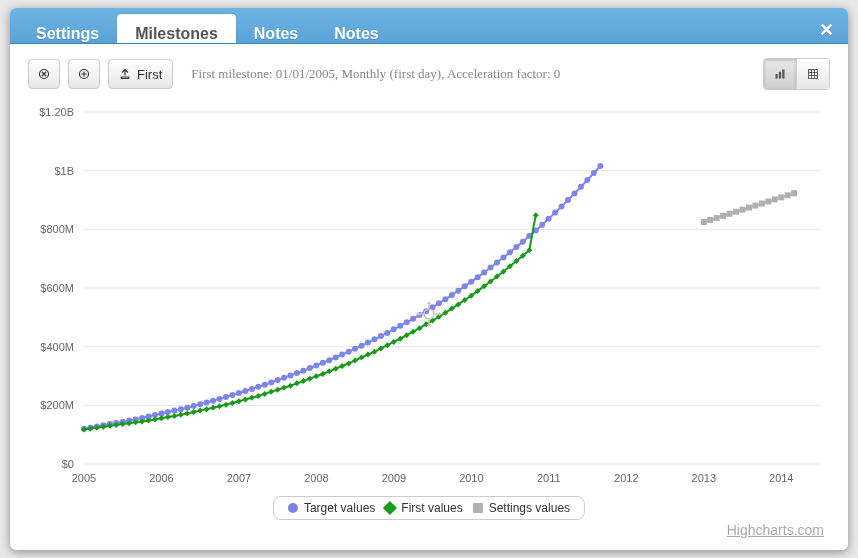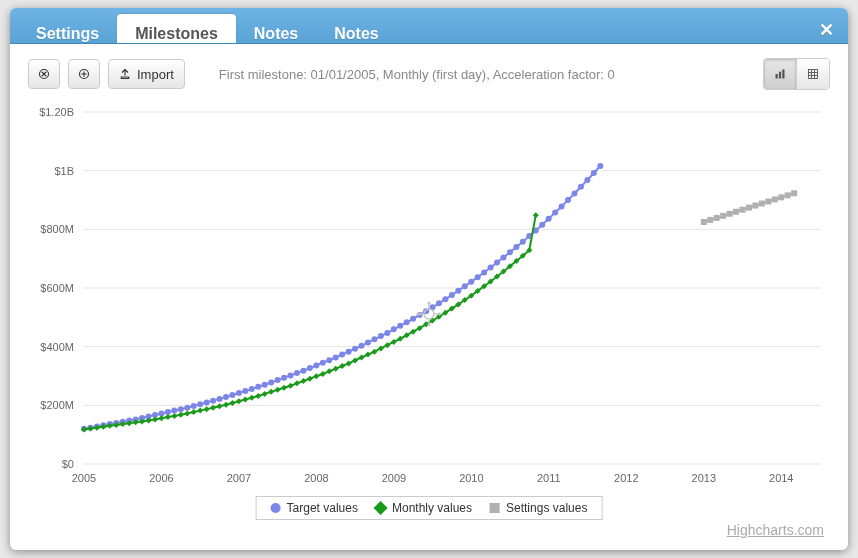--- a/index.html
+++ b/index.html
@@ -72,22 +72,23 @@
     cursor: pointer;
     display: inline-flex;
     align-items: center;
     gap: 6px;
     min-height: 30px;
   }
   .btn.small { padding: 6px 9px; }
   .status-text {
     color: #888;
     font-size: 13px;
-    margin-left: 26px;
+    margin-left: 10px;
     flex: 1;
+    font-family: Liberation Serif, serif;
   }
   .view-toggle {
     display: inline-flex;
     border: 1px solid #ccc;
     border-radius: 4px;
     overflow: hidden;
   }
   .view-toggle .vt-btn {
     background: linear-gradient(#fff, #e6e6e6);
     padding: 6px 10px;
@@ -117,24 +118,24 @@
     transform: translate(-50%,-50%);
     color: #bbb;
     pointer-events: none;
   }
   .legend {
     position: absolute;
     left: 50%; transform: translateX(-50%);
     bottom: 34px;
     background: #fff;
     border: 1px solid #ccc;
-    border-radius: 0;
+    border-radius: 8px;
     padding: 4px 14px;
     display: flex;
-    gap: 18px;
+    gap: 10px;
     font-size: 12px;
     color: #333;
   }
   .legend-item { display: flex; align-items: center; gap: 6px; cursor: pointer; }
   .swatch { width: 10px; height: 10px; display: inline-block; }
   .swatch.circ { border-radius: 50%; }
   .swatch.diam { transform: rotate(45deg); }
   .credit {
     position: absolute;
     right: 24px; bottom: 16px;
@@ -168,21 +169,21 @@
       <svg class="icon-svg" viewBox="0 0 16 16">
           <circle cx="8" cy="8" r="6" fill="none" stroke="#333" stroke-width="1.5"></circle>
           <line x1="8" y1="4.5" x2="8" y2="11.5" stroke="#333" stroke-width="1.5"></line>
           <line x1="4.5" y1="8" x2="11.5" y2="8" stroke="#333" stroke-width="1.5"></line>
         </svg>
     </button>
     <button class="btn">
       <svg class="icon-svg" viewBox="0 0 16 16">
           <path d="M8 2 L8 10 M4 6 L8 2 L12 6 M3 12 L13 12 L13 14 L3 14 Z" fill="none" stroke="#333" stroke-width="1.5"></path>
         </svg>
-      <span>Import</span>
+      <span>First</span>
     </button>
     <div class="status-text">First milestone: 01/01/2005, Monthly (first day), Acceleration factor: 0</div>
     <div class="view-toggle">
       <div class="vt-btn active">
         <svg class="icon-svg" viewBox="0 0 16 16">
             <rect x="2" y="8" width="3" height="6" fill="#555"></rect>
             <rect x="6.5" y="5" width="3" height="9" fill="#555"></rect>
             <rect x="11" y="2" width="3" height="12" fill="#555"></rect>
           </svg>
       </div>
@@ -414,21 +415,21 @@
         </svg>
     </div>
 
     <div class="legend">
       <div class="legend-item">
         <span class="swatch circ" style="background:#7c86e8"></span>
         <span>Target values</span>
       </div>
       <div class="legend-item">
         <span class="swatch diam" style="background:#1a9a1a"></span>
-        <span>Monthly values</span>
+        <span>First values</span>
       </div>
       <div class="legend-item">
         <span class="swatch" style="background:#b0b0b0"></span>
         <span>Settings values</span>
       </div>
     </div>
 
     <a class="credit" href="#">Highcharts.com</a>
   </div>
 

